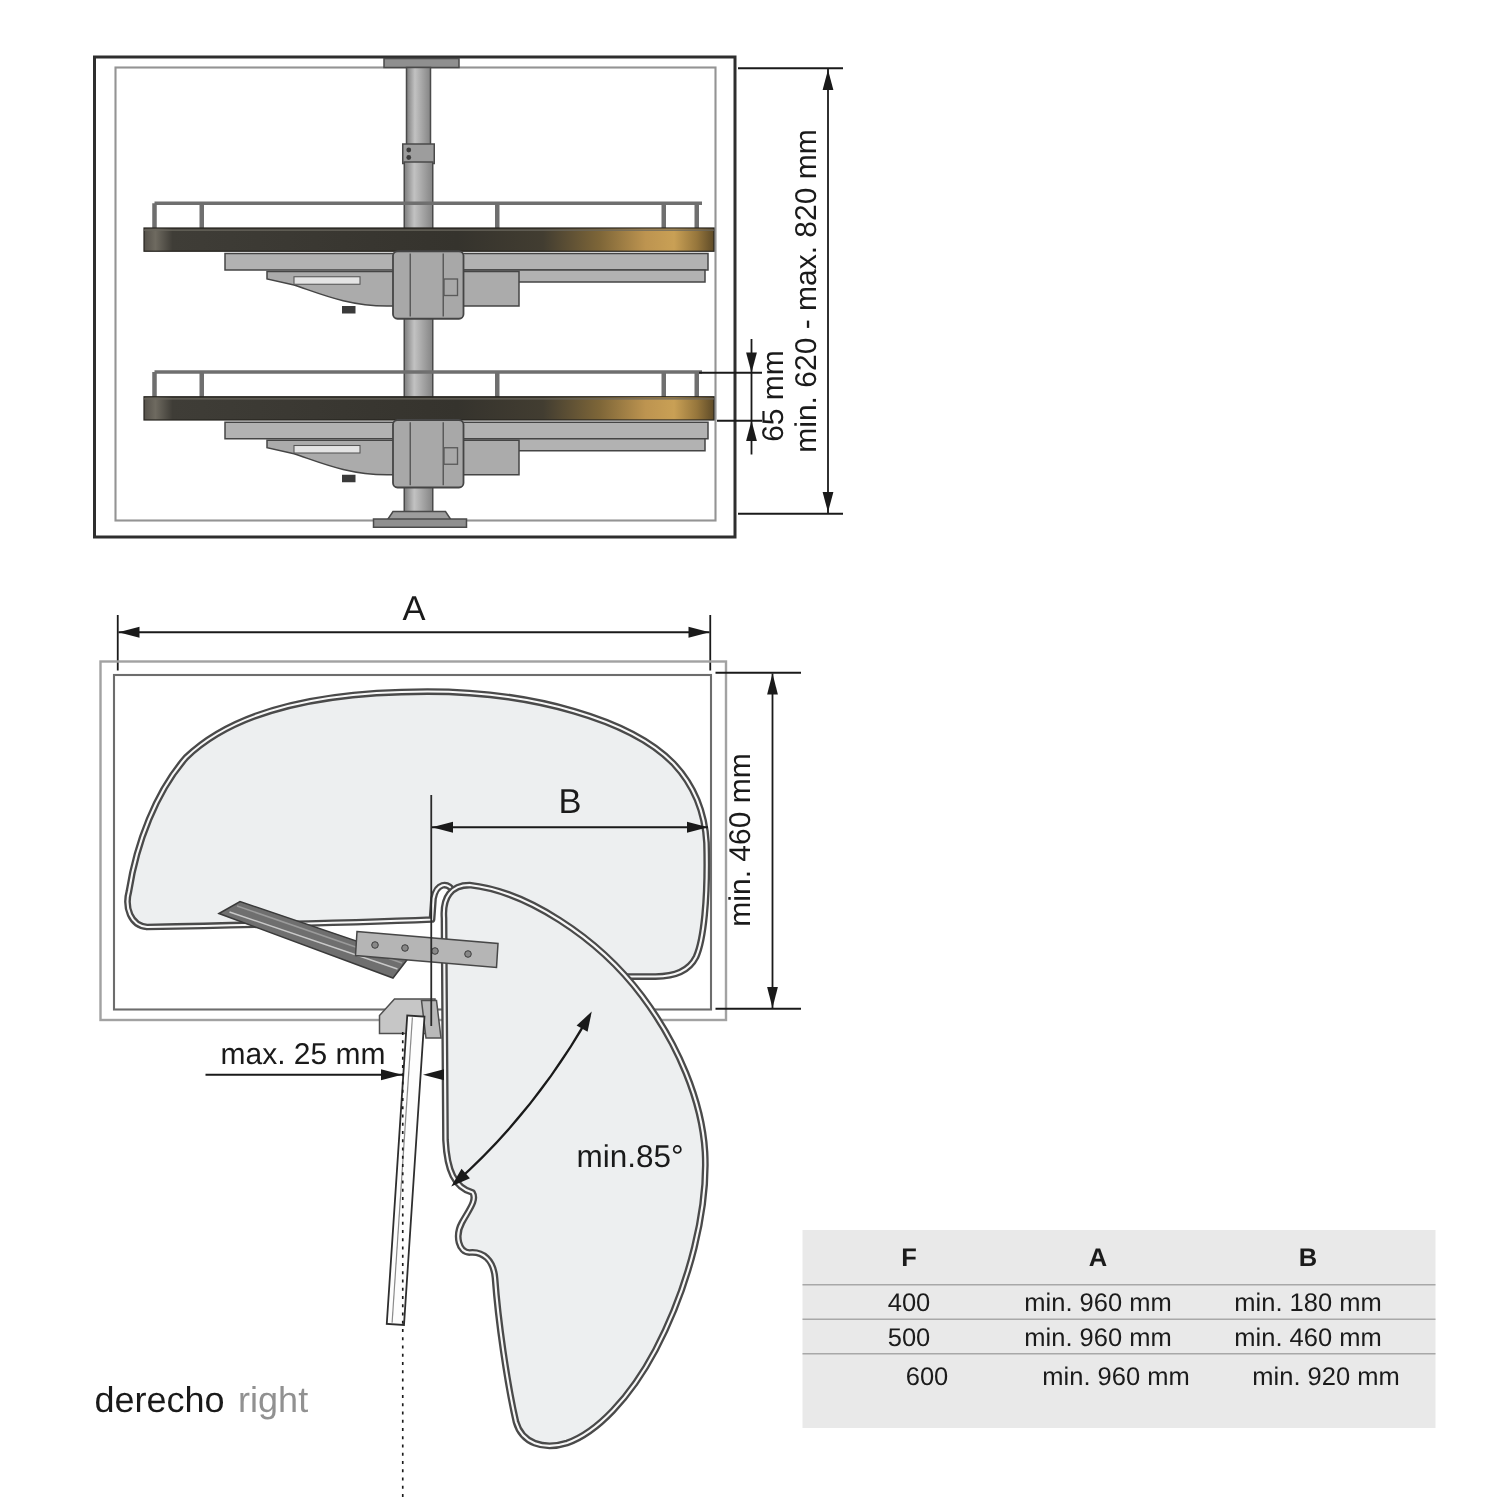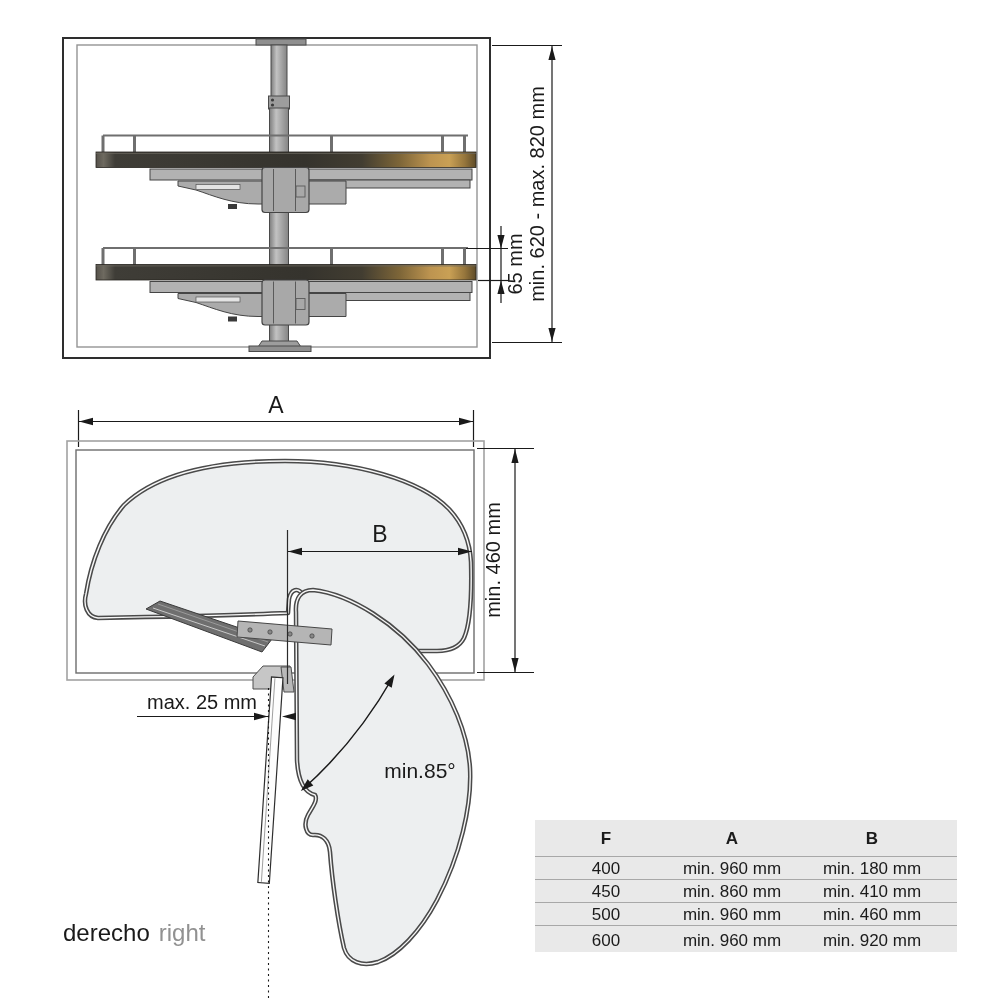--- a/index.html
+++ b/index.html
@@ -10,21 +10,21 @@
   .dim-label{font-size:20px;}
   .big-label{font-size:23px;}
   .angle-label{font-size:21px;}
   .footer-label{font-size:24px;}
   
   .spec-table{position:absolute;left:535px;top:820px;width:422px;height:132px;
               background:#e9e9e9;color:#1b1b1b;font-size:17px;}
   .spec-row{display:grid;grid-template-columns:142px 110px 170px;align-items:center;
             text-align:center;height:22px;border-bottom:1px solid #a8a8a8;}
   .spec-row.header{height:37px;font-weight:bold;padding-top:1px;box-sizing:border-box;}
-  .spec-row.last{height:29px;border-bottom:none;}
+  .spec-row.last{height:29px;border-bottom:none;margin-left:12px;}
   .cell{line-height:1;}
 </style>
 </head>
 <body>
 
 <div id="stage">
 
 <svg id="drawing" width="1000" height="1000" viewBox="0 0 1000 1000">
 
   <defs>
@@ -240,25 +240,20 @@
     <div class="cell">F</div>
     <div class="cell">A</div>
     <div class="cell">B</div>
   </div>
   <div class="spec-row">
     <div class="cell">400</div>
     <div class="cell">min. 960 mm</div>
     <div class="cell">min. 180 mm</div>
   </div>
   <div class="spec-row">
-    <div class="cell">450</div>
-    <div class="cell">min. 860 mm</div>
-    <div class="cell">min. 410 mm</div>
-  </div>
-  <div class="spec-row">
     <div class="cell">500</div>
     <div class="cell">min. 960 mm</div>
     <div class="cell">min. 460 mm</div>
   </div>
   <div class="spec-row last">
     <div class="cell">600</div>
     <div class="cell">min. 960 mm</div>
     <div class="cell">min. 920 mm</div>
   </div>
 </div>

